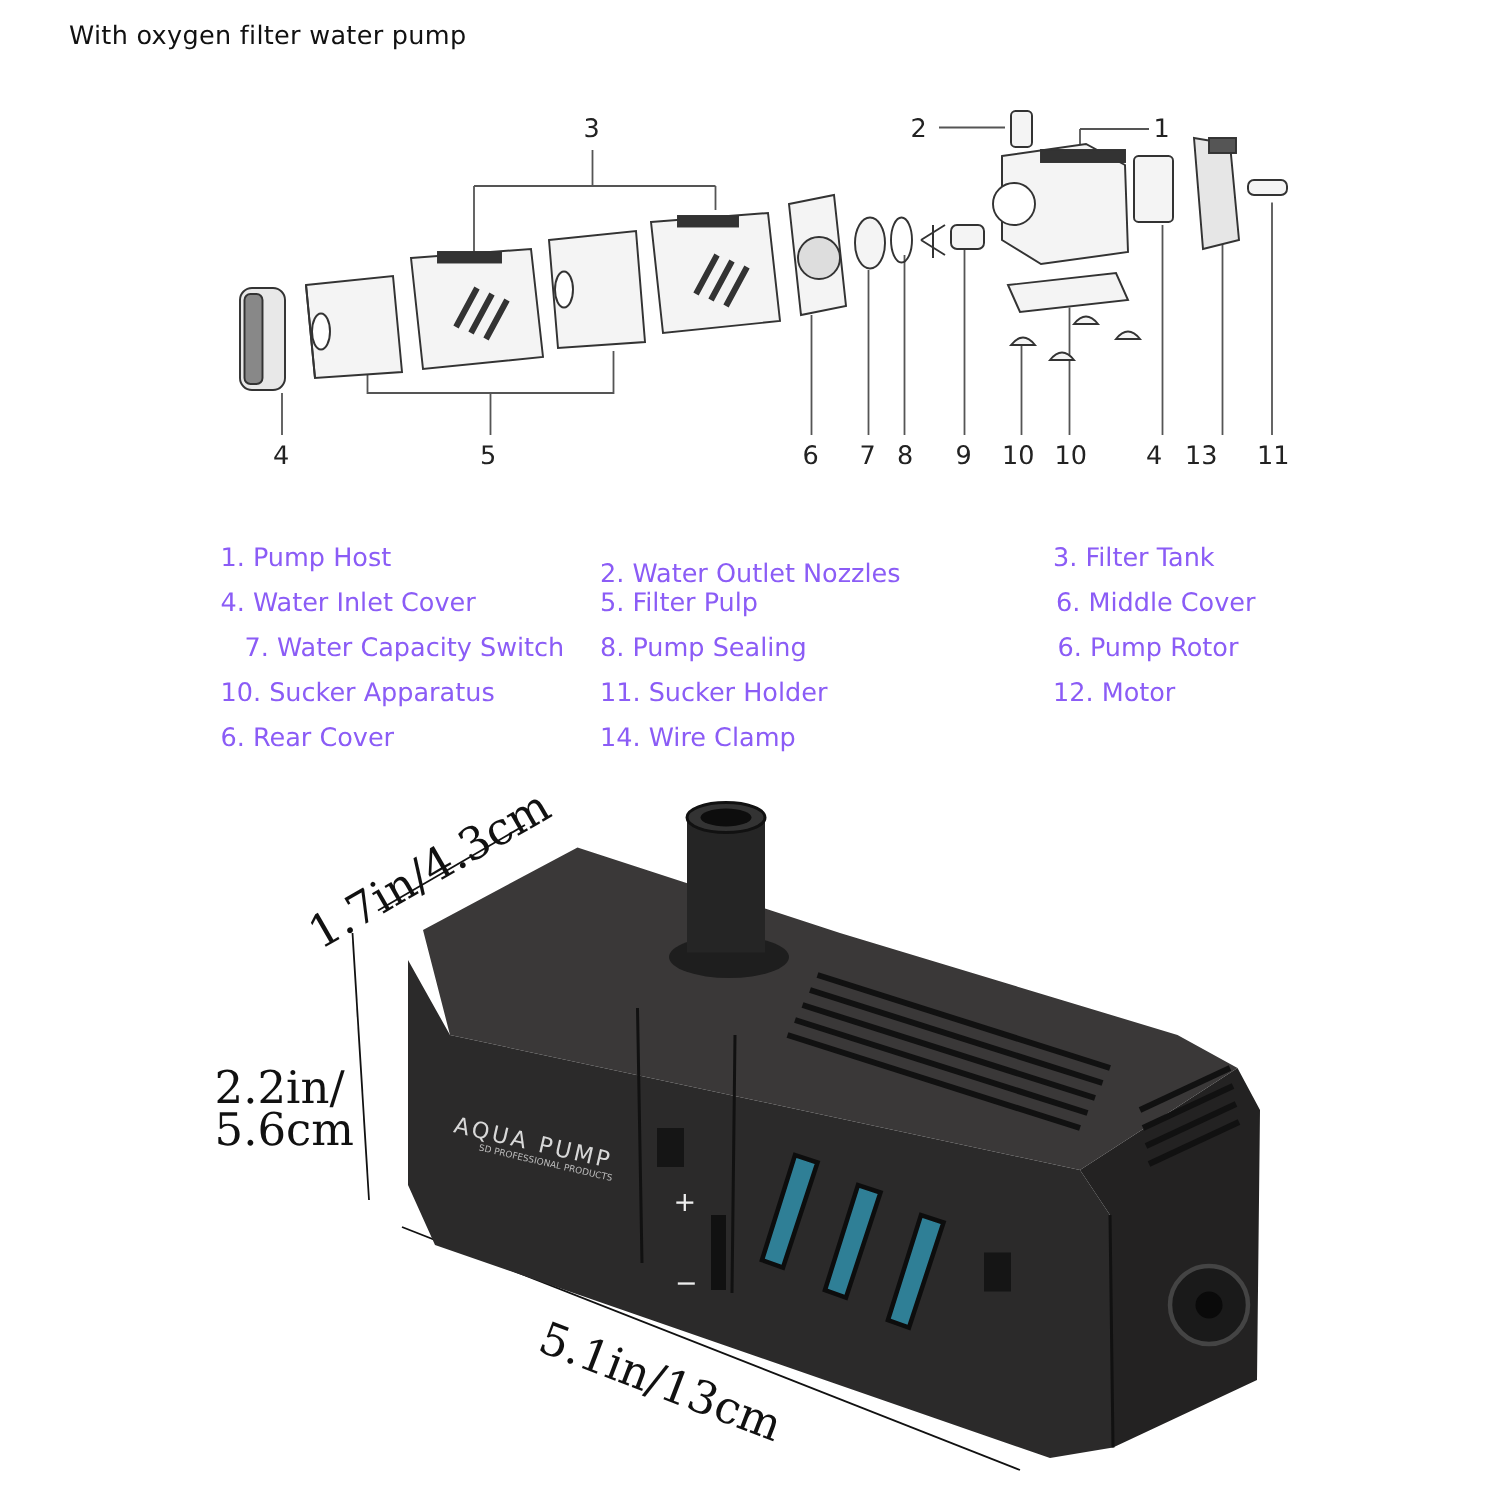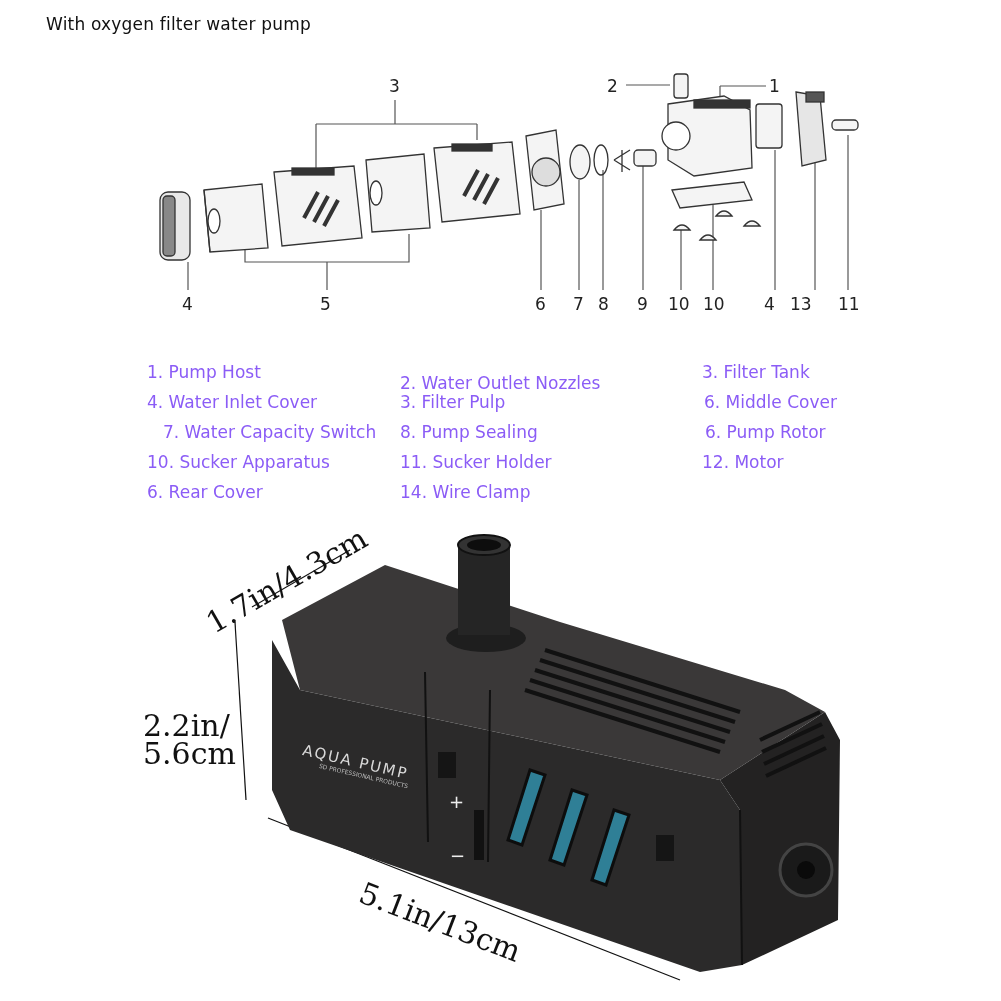--- a/index.html
+++ b/index.html
@@ -121,21 +121,21 @@
     <span class="callout" style="left:790px;top:234px">13</span>
     <span class="callout" style="left:838px;top:234px">11</span>
   </div>
 </div>
 
 <div class="legend">
   <span class="legend-item" style="left:0;top:0">1. Pump Host</span>
   <span class="legend-item" style="left:253px;top:11px">2. Water Outlet Nozzles</span>
   <span class="legend-item" style="left:555px;top:0">3. Filter Tank</span>
   <span class="legend-item" style="left:0;top:30px">4. Water Inlet Cover</span>
-  <span class="legend-item" style="left:253px;top:30px">3. Filter Pulp</span>
+  <span class="legend-item" style="left:253px;top:30px">5. Filter Pulp</span>
   <span class="legend-item" style="left:557px;top:30px">6. Middle Cover</span>
   <span class="legend-item" style="left:16px;top:60px">7. Water Capacity Switch</span>
   <span class="legend-item" style="left:253px;top:60px">8. Pump Sealing</span>
   <span class="legend-item" style="left:558px;top:60px">6. Pump Rotor</span>
   <span class="legend-item" style="left:0;top:90px">10. Sucker Apparatus</span>
   <span class="legend-item" style="left:253px;top:90px">11. Sucker Holder</span>
   <span class="legend-item" style="left:555px;top:90px">12. Motor</span>
   <span class="legend-item" style="left:0;top:120px">6. Rear Cover</span>
   <span class="legend-item" style="left:253px;top:120px">14. Wire Clamp</span>
 </div>

